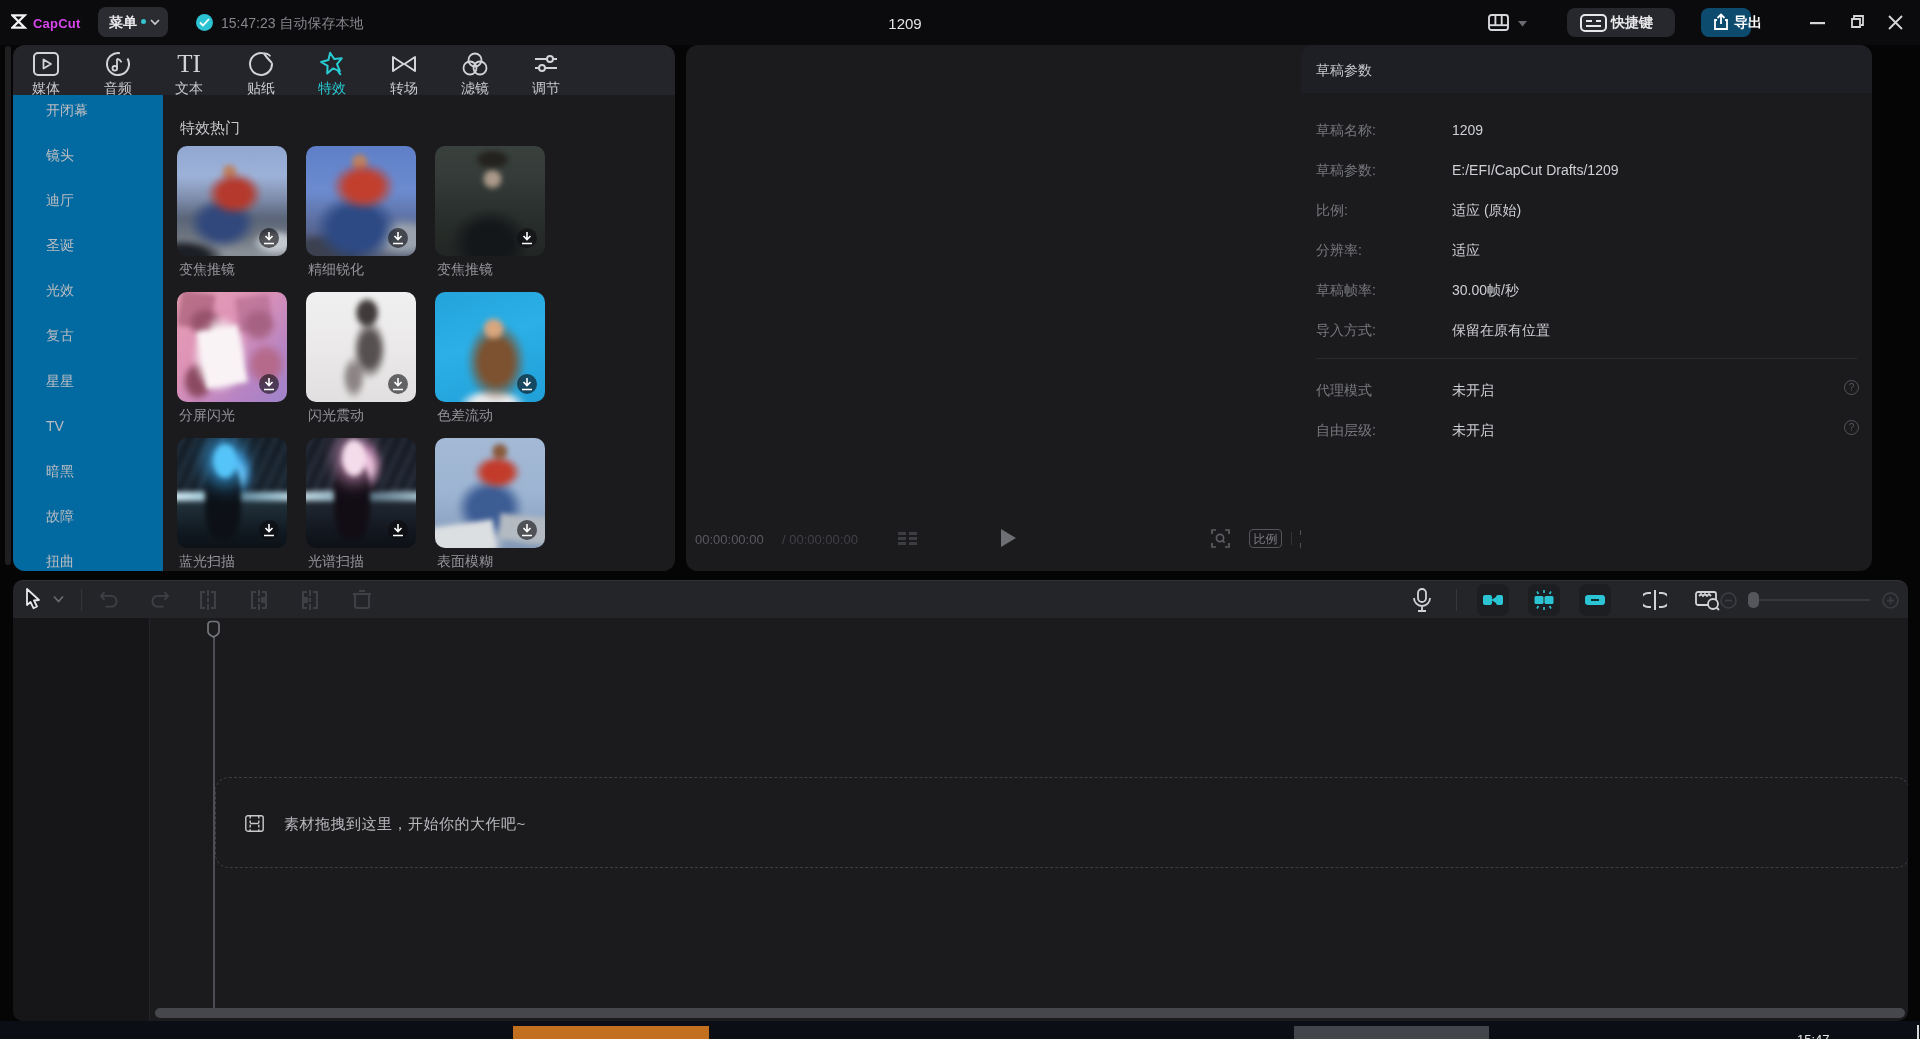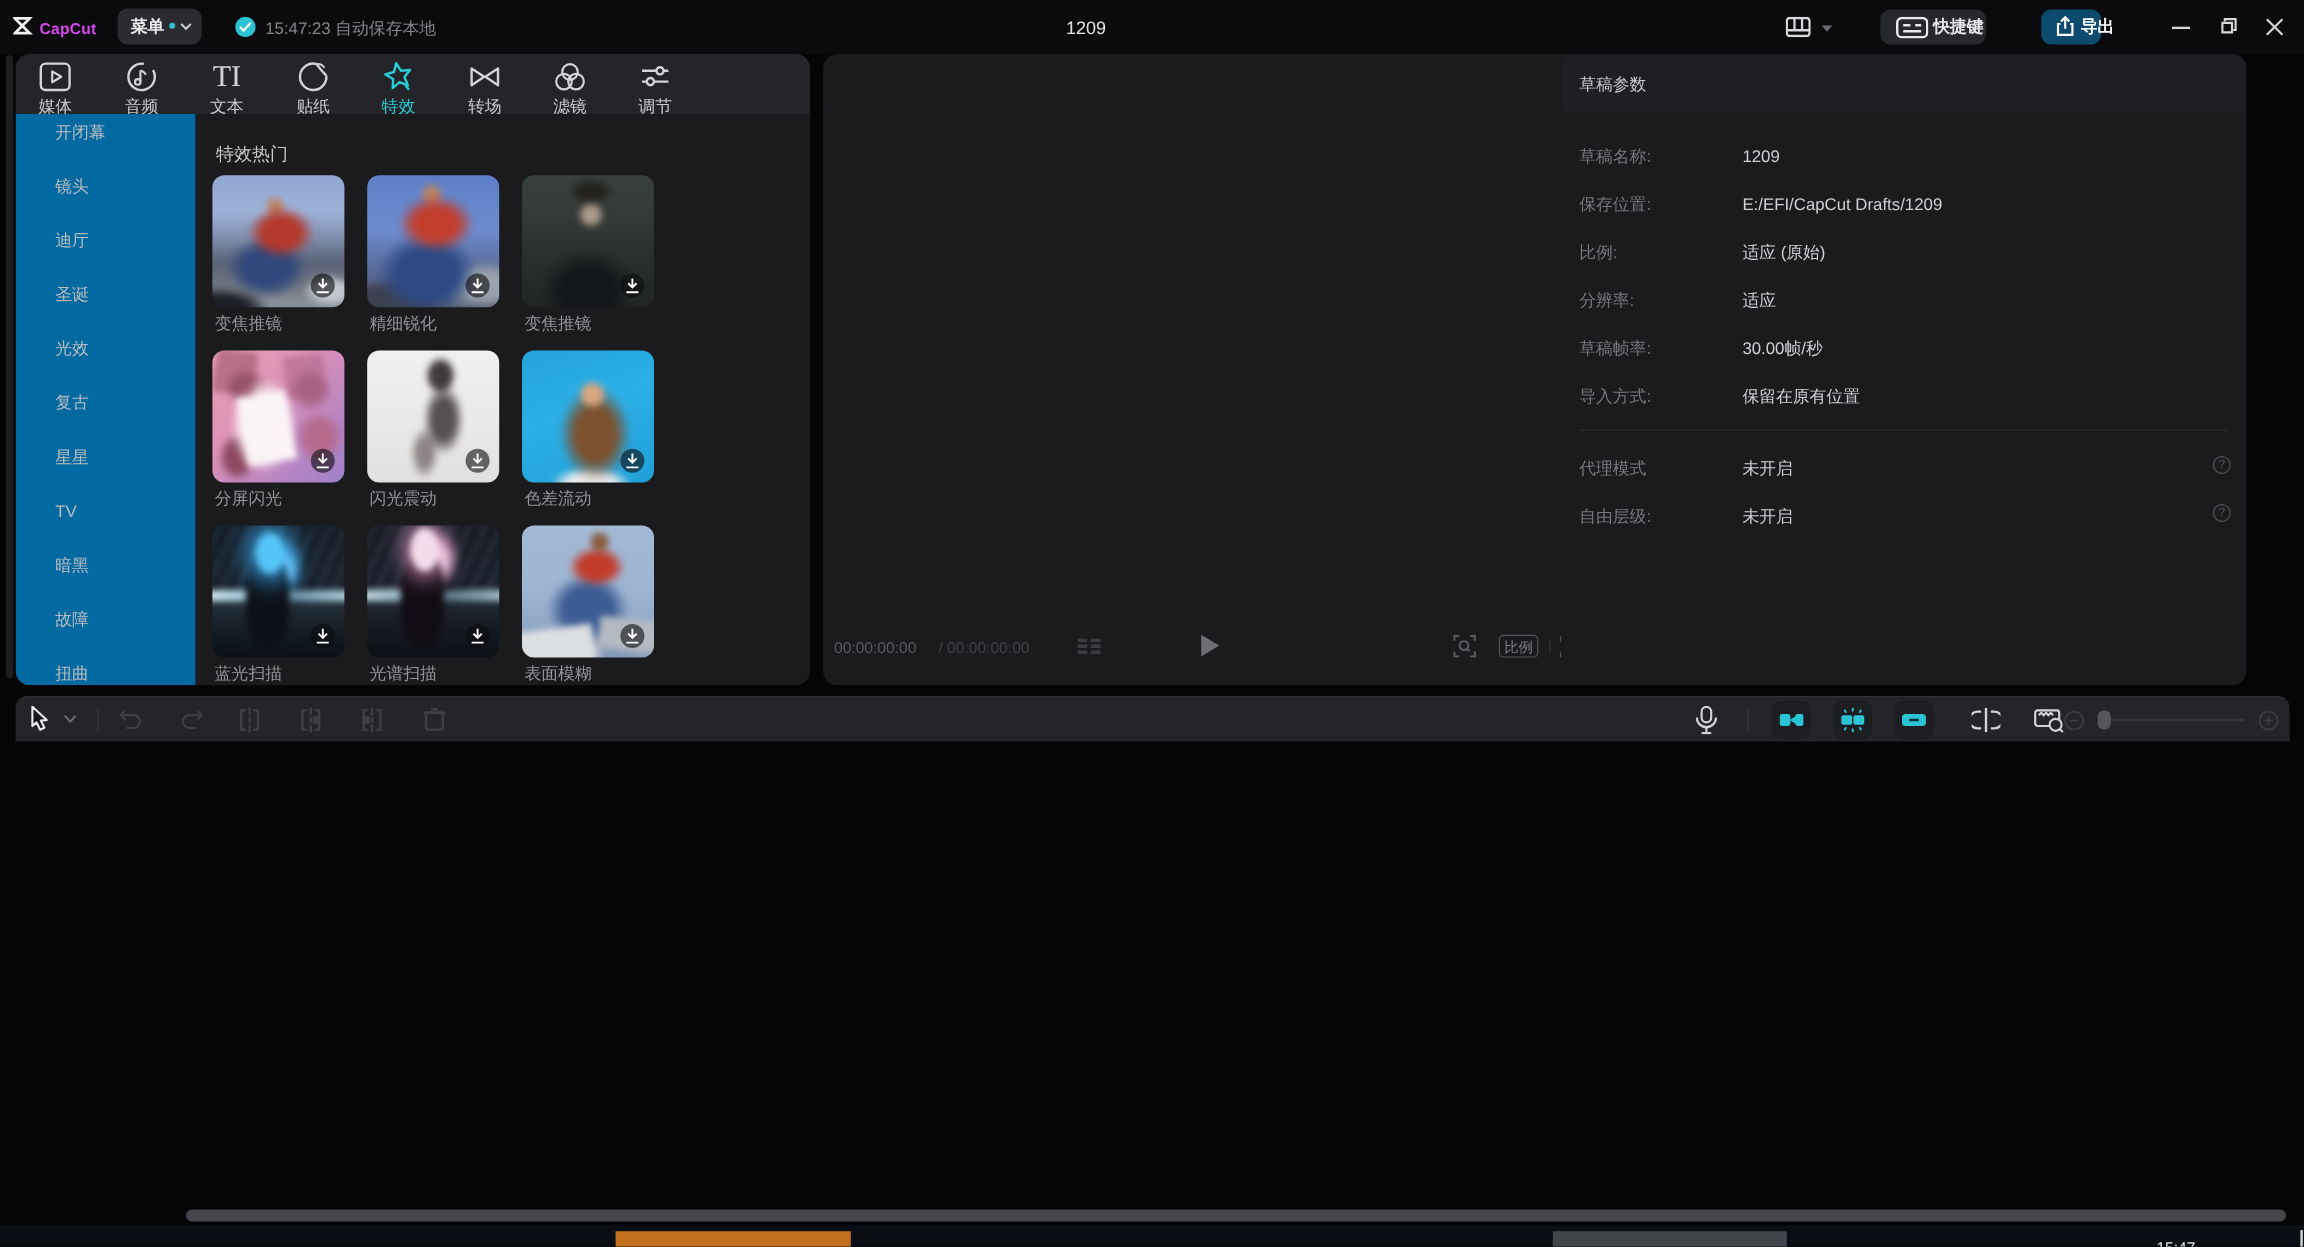--- a/index.html
+++ b/index.html
@@ -10,21 +10,21 @@
 .logo{position:absolute;left:11px;top:13px;width:90px;height:20px;color:#d946ef}
 .logotxt{position:absolute;left:22px;top:3px;font-size:13px;font-weight:bold;letter-spacing:.2px}
 #menubtn{position:absolute;left:98px;top:7px;width:70px;height:30px;background:#2b2c31;border-radius:8px;color:#ededf0}
 #menubtn .t{position:absolute;left:11px;top:7px;font-size:14px;font-weight:bold}
 #menubtn .dot{position:absolute;left:43px;top:12px;width:5px;height:5px;border-radius:50%;background:#35c3cd}
 #savest{position:absolute;left:196px;top:14px;height:18px;color:#86878c;font-size:14px}
 #savest .circ{position:absolute;left:0;top:0px;width:17px;height:17px;border-radius:50%;background:#2bc3d2}
 #savest .txt{position:absolute;left:25px;top:1px;white-space:nowrap}
 #doctitle{position:absolute;left:0;top:15px;width:1810px;text-align:center;color:#e4e4e7;font-size:15px}
 #laybtn{position:absolute;left:1488px;top:14px;width:46px;height:22px;color:#d7d8db}
-#kbbtn{position:absolute;left:1567px;top:8px;width:88px;height:29px;background:#27282d;border-radius:8px;color:#e8e8ea}
+#kbbtn{position:absolute;left:1567px;top:8px;width:108px;height:29px;background:#27282d;border-radius:8px;color:#e8e8ea}
 #kbbtn .txt{position:absolute;left:44px;top:6px;font-size:14px;font-weight:bold;white-space:nowrap}
 #expbtn{position:absolute;left:1701px;top:8px;width:50px;height:29px;background:#0c4a6e;border-radius:8px;color:#fff}
 #expbtn .txt{position:absolute;left:33px;top:6px;font-size:14px;font-weight:bold;white-space:nowrap}
 .winbtn{position:absolute;top:0;width:44px;height:45px;color:#d6d6d9}
 
 .panel{position:absolute;top:45px;height:526px;border-radius:12px;overflow:hidden}
 #lpanel{left:13px;width:662px;background:#1b1b1e}
 #ppanel{left:686px;width:642px;background:#1b1b1e}
 #rpanel{left:1301px;width:571px;background:#1b1b1e}
 .phead{position:absolute;left:0;top:0;width:100%;height:48px;background:#1e1f24;color:#c7c8cc;font-size:14px}
@@ -427,21 +427,21 @@
         </svg>
   </div>
 </div>
 
 <div class="panel" id="rpanel">
   <div class="phead">
         <span class="abs" style="left:15px;top:17px">草稿参数</span>
       </div>
   <div class="rlab" style="top:77px">草稿名称:</div>
       <div class="rval" style="top:77px">1209</div>
-  <div class="rlab" style="top:117px">保存位置:</div>
+  <div class="rlab" style="top:117px">草稿参数:</div>
       <div class="rval" style="top:117px">E:/EFI/CapCut Drafts/1209</div>
   <div class="rlab" style="top:157px">比例:</div>
       <div class="rval" style="top:157px">适应 (原始)</div>
   <div class="rlab" style="top:197px">分辨率:</div>
       <div class="rval" style="top:197px">适应</div>
   <div class="rlab" style="top:237px">草稿帧率:</div>
       <div class="rval" style="top:237px">30.00帧/秒</div>
   <div class="rlab" style="top:277px">导入方式:</div>
       <div class="rval" style="top:277px">保留在原有位置</div>
   <div id="rdivider"></div>
@@ -560,20 +560,38 @@
       </svg>
   <div class="abs" style="left:1735px;top:18px;width:122px;height:2px;background:#36373c"></div>
   <div class="abs" style="left:1735px;top:11px;width:11px;height:16px;border-radius:5px;background:#55565b"></div>
   <svg class="abs" style="left:1869px;top:11px" width="17" height="17" viewBox="0 0 17 17">
         <circle cx="8.5" cy="8.5" r="7.5" fill="none" stroke="#3c3d42" stroke-width="1.6"></circle>
         <line x1="5" y1="8.5" x2="12" y2="8.5" stroke="#3c3d42" stroke-width="1.6"></line>
         <line x1="8.5" y1="5" x2="8.5" y2="12" stroke="#3c3d42" stroke-width="1.6"></line>
       </svg>
 </div>
 
+<div id="timeline">
+  <div id="tlhead"></div>
+  <div id="playline"></div>
+  <svg id="playhead" class="abs" style="left:193px;top:2px" width="15" height="20" viewBox="0 0 15 20">
+        <path d="M2 4.6A3.1 3.1 0 0 1 5.1 1.5h4.8A3.1 3.1 0 0 1 13 4.6v6.6c0 2.1-1.3 3.3-2.9 4.2l-2.6 1.5-2.6-1.5C3.3 14.5 2 13.3 2 11.2z" fill="#1c1c1f" stroke="#74767c" stroke-width="1.7"></path>
+      </svg>
+  <div id="dropzone">
+    <svg class="abs" style="left:29px;top:37px" width="19" height="17" viewBox="0 0 19 17">
+          <g fill="none" stroke="#c9cacd" stroke-width="1.4">
+            <rect x="0.8" y="0.8" width="17.4" height="15.4" rx="2"></rect>
+            <line x1="5.2" y1="1" x2="5.2" y2="16" stroke-dasharray="2.6 1.8"></line>
+            <line x1="13.8" y1="1" x2="13.8" y2="16" stroke-dasharray="2.6 1.8"></line>
+            <line x1="5.2" y1="8.5" x2="13.8" y2="8.5"></line>
+          </g>
+        </svg>
+    <span class="txt">素材拖拽到这里，开始你的大作吧~</span>
+  </div>
+</div>
 
 <div id="hscroll"></div>
 <div id="lstrip"></div>
 
 <div id="taskbar">
   <div id="tborange"></div>
   <div id="tbgray"></div>
   <div id="tbclock">15:47</div>
   <div id="tbtick"></div>
 </div>

